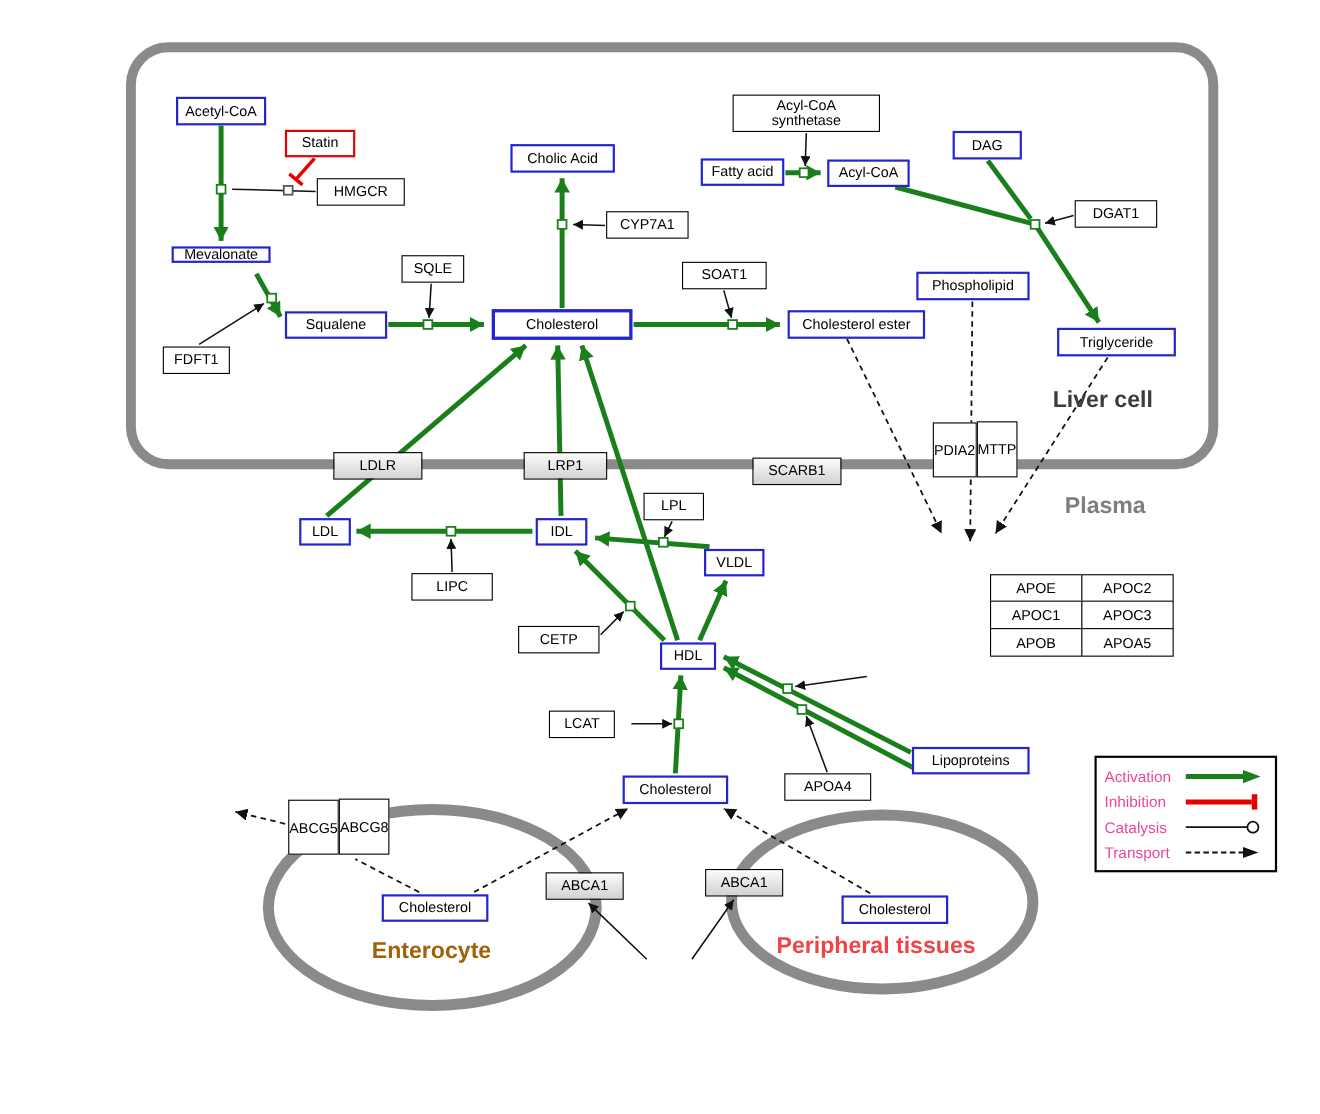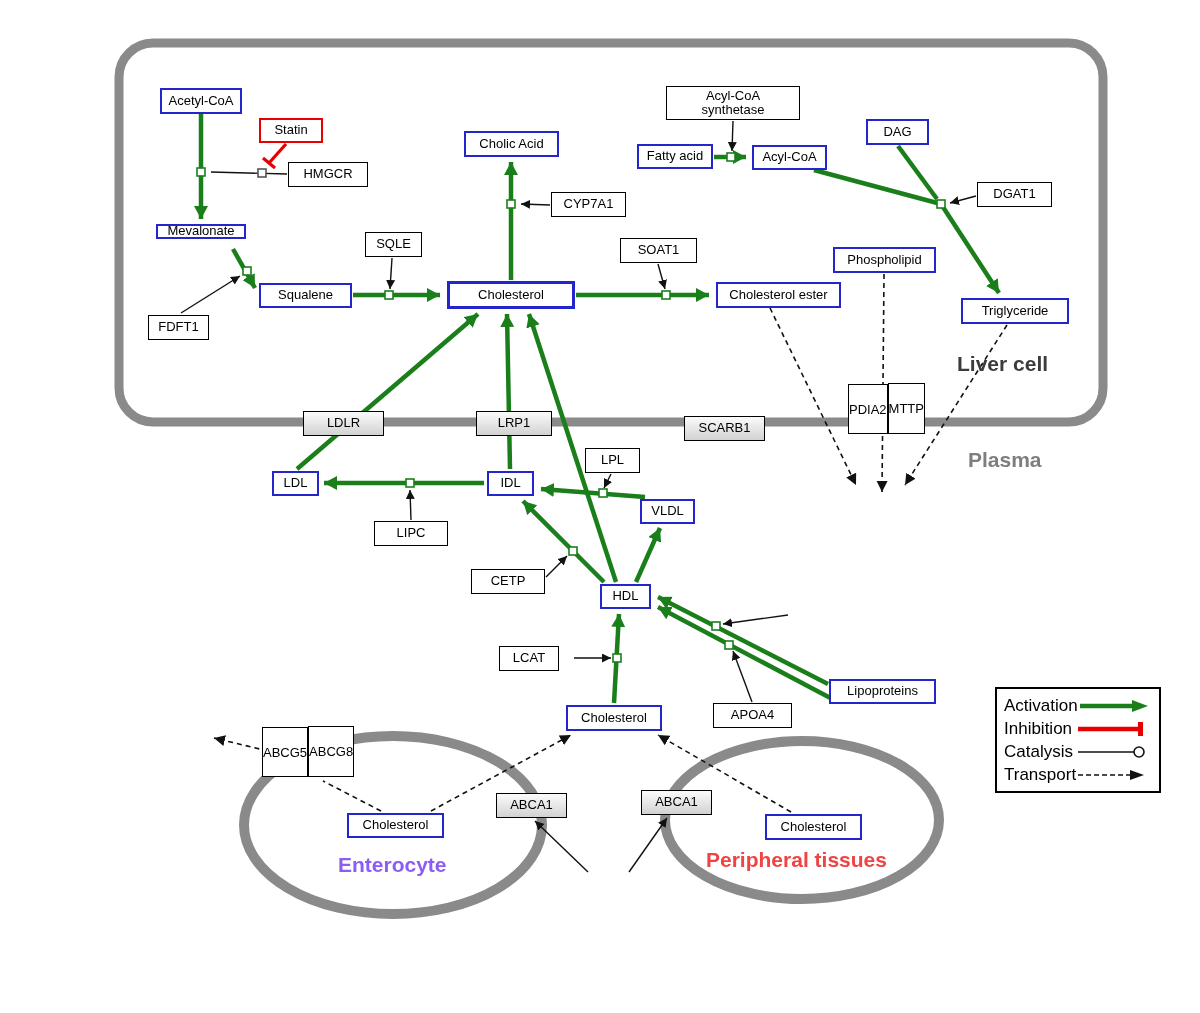--- a/index.html
+++ b/index.html
@@ -15,21 +15,21 @@
   .group .cell{flex:1;box-sizing:border-box;border:1.3px solid #000;display:flex;align-items:center;
      justify-content:center;font-size:13px;background:#fff}
   .group .cell + .cell{margin-top:-1.3px}
   .apo{position:absolute;display:grid;grid-template-columns:1fr 1fr;z-index:2}
   .apo .cell{box-sizing:border-box;border:1.3px solid #000;display:flex;align-items:center;justify-content:center;
      font-size:13px;background:#fff;height:26px;margin-top:-1.3px;margin-left:-1.3px}
   .region-label{position:absolute;font-weight:bold;font-size:21px;z-index:1;white-space:nowrap}
   #legend{position:absolute;left:995px;top:687px;width:166px;border:2.6px solid #000;background:#fff;z-index:2;
      padding:5px 7px;box-sizing:border-box}
   .lg-row{display:flex;align-items:center;height:23px}
-  .lg-label{font-size:17px;flex:0 0 72px;color:#000000}
+  .lg-label{font-size:14px;flex:0 0 72px;color:#ec4899}
   .lg-sym{flex:1}
 </style>
 </head>
 <body>
 
 <div id="stage">
 
 <svg id="wires" width="1200" height="1013">
   <defs>
     <marker id="mg" markerUnits="userSpaceOnUse" markerWidth="18" markerHeight="16" refX="13" refY="7" orient="auto">
@@ -114,21 +114,21 @@
     <rect x="569" y="547" width="8" height="8"></rect>
     <rect x="712" y="622" width="8" height="8"></rect>
     <rect x="725" y="641" width="8" height="8"></rect>
     <rect x="613" y="654" width="8" height="8"></rect>
     <rect x="258" y="169" width="8" height="8" stroke="#555"></rect>
   </g>
 </svg>
 
 <div class="region-label" style="left:957px;top:352px;color:#3c3c3c">Liver cell</div>
 <div class="region-label" style="left:968px;top:448px;color:#7e7e7e">Plasma</div>
-<div class="region-label" style="left:338px;top:853px;color:#8b5cf6">Enterocyte</div>
+<div class="region-label" style="left:338px;top:853px;color:#a16207">Enterocyte</div>
 <div class="region-label" style="left:706px;top:848px;color:#ef4444">Peripheral tissues</div>
 
 <div class="n met" style="left:160px;top:88px;width:82px;height:26px">Acetyl-CoA</div>
 <div class="n met" style="left:156px;top:224px;width:90px;height:15px">Mevalonate</div>
 <div class="n met" style="left:259px;top:283px;width:93px;height:25px">Squalene</div>
 <div class="n met" style="left:464px;top:131px;width:95px;height:26px">Cholic Acid</div>
 <div class="n met" style="left:447px;top:281px;width:128px;height:28px;border-width:3px">Cholesterol</div>
 <div class="n met" style="left:716px;top:282px;width:125px;height:26px">Cholesterol ester</div>
 <div class="n met" style="left:637px;top:144px;width:76px;height:25px">Fatty acid</div>
 <div class="n met" style="left:752px;top:145px;width:75px;height:25px">Acyl-CoA</div>
@@ -169,20 +169,28 @@
 
 <div class="group" style="left:848px;top:384px;width:74px;height:50px">
   <div class="cell">PDIA2</div>
   <div class="cell grayfill">MTTP</div>
 </div>
 <div class="group" style="left:262px;top:727px;width:79px;height:50px">
   <div class="cell grayfill">ABCG5</div>
   <div class="cell grayfill">ABCG8</div>
 </div>
 
+<div class="apo" style="left:901px;top:523px;width:166px">
+  <div class="cell">APOE</div>
+  <div class="cell">APOC2</div>
+  <div class="cell">APOC1</div>
+  <div class="cell">APOC3</div>
+  <div class="cell">APOB</div>
+  <div class="cell">APOA5</div>
+</div>
 
 <div id="legend">
   <div class="lg-row">
     <span class="lg-label">Activation</span>
     <svg class="lg-sym" width="76" height="16">
       <line x1="2" y1="8" x2="54" y2="8" stroke="#1a7f1a" stroke-width="4.5"></line>
       <path d="M54,2 L70,8 L54,14 Z" fill="#1a7f1a"></path>
     </svg>
   </div>
   <div class="lg-row">

